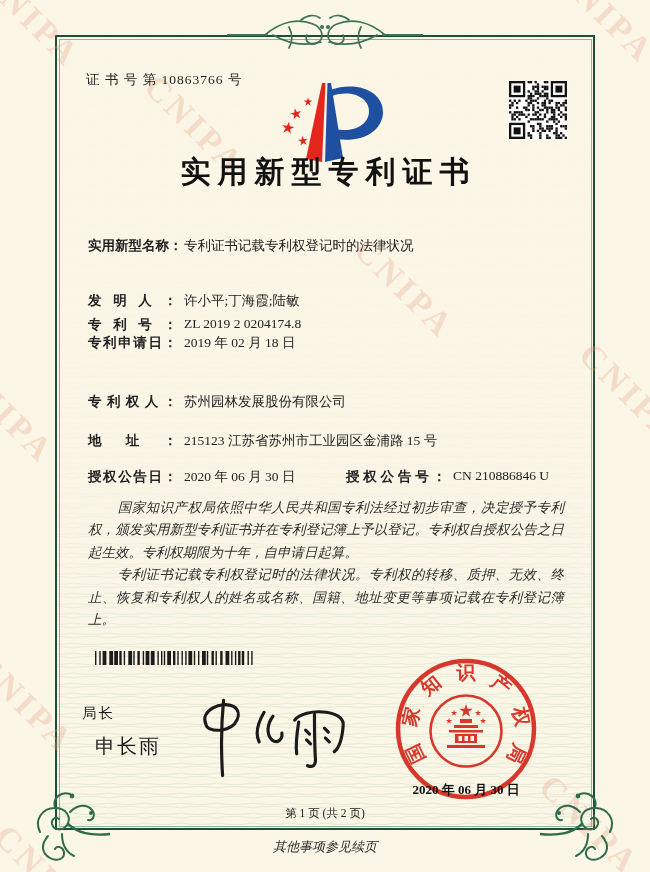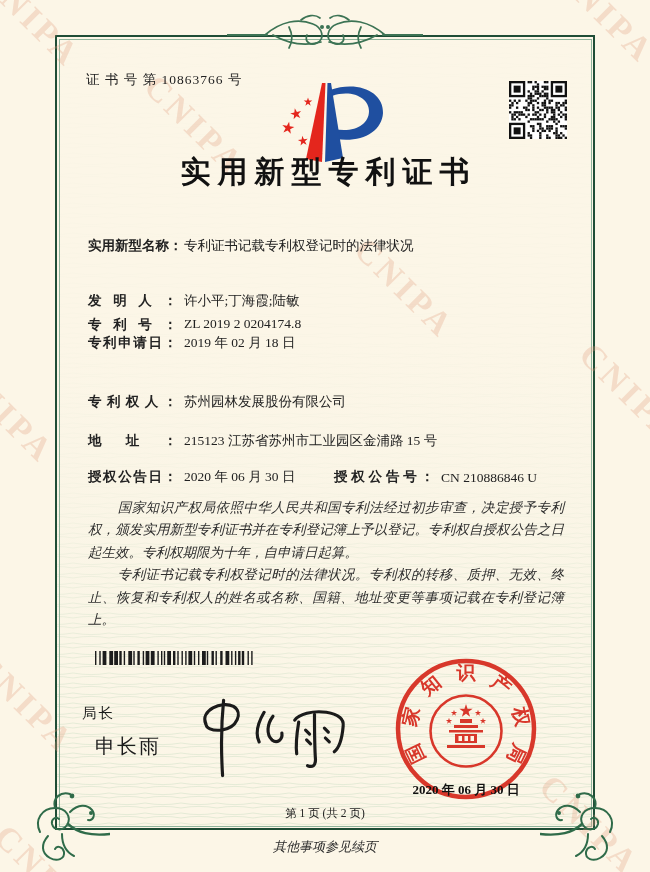--- a/index.html
+++ b/index.html
@@ -44,21 +44,21 @@
     text-align:center; font-size:30px; font-weight:bold;
     letter-spacing:7px; text-indent:7px; color:#111;
   }
   
   .row{position:absolute; left:88px; z-index:2; display:flex; font-size:13.5px; white-space:nowrap;}
   .flabel{
     display:inline-block; width:89px; font-weight:600;
     text-align:justify; text-align-last:justify; -moz-text-align-last:justify;
   }
   .fval{margin-left:7px;}
-  .row .pair2{position:absolute; left:246px; display:flex;align-items:flex-end;}
+  .row .pair2{position:absolute; left:258px; display:flex;}
   .pair2 .flabel{width:100px;}
   
   .body-text{
     position:absolute; left:88px; top:497px; width:476px; z-index:2;
     font-size:13.5px; line-height:22.4px; font-style:italic; color:#2d2d2d;
     text-align:justify;
   }
   .body-text p{margin:0; text-indent:2.2em;}
   
   .barcode{position:absolute; left:95px; top:651px; z-index:2;}

